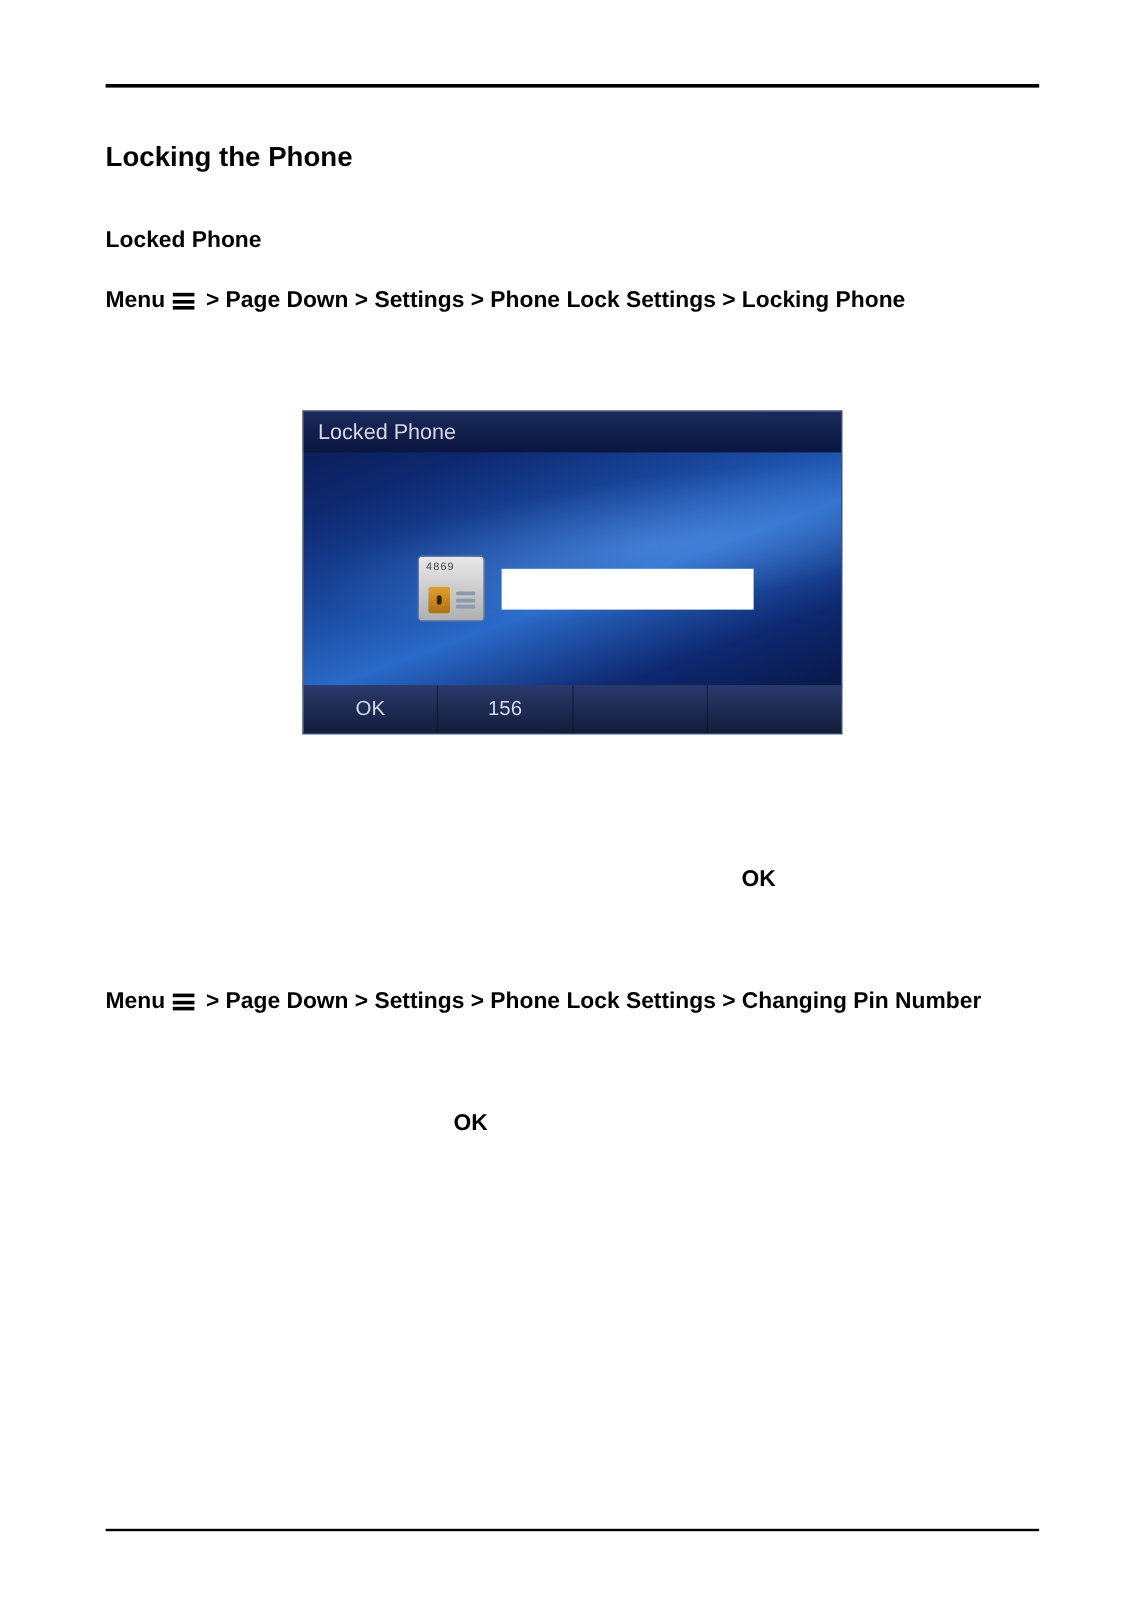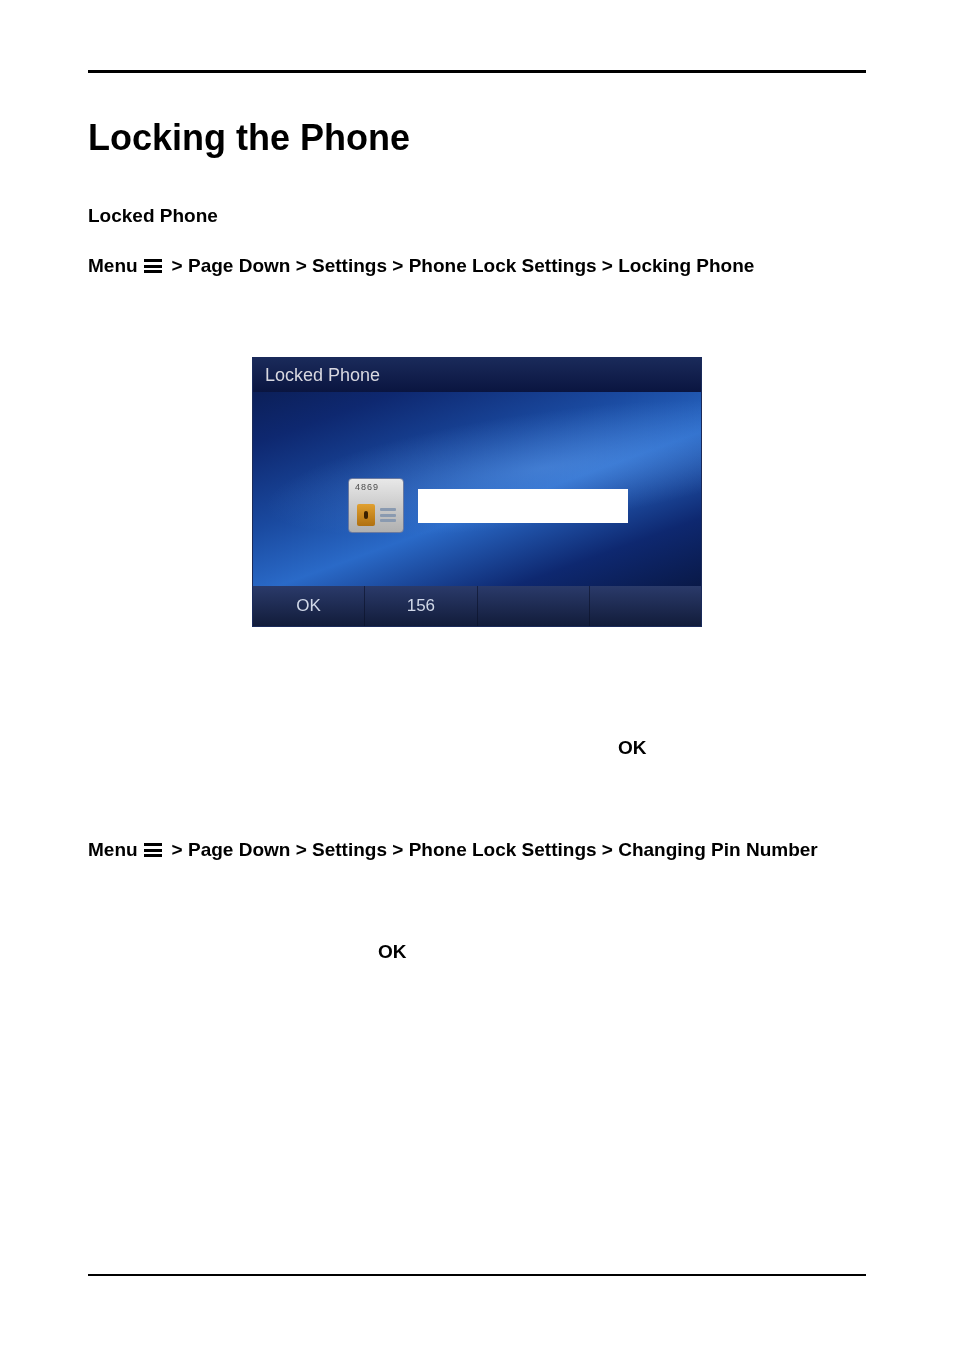--- a/index.html
+++ b/index.html
@@ -19,21 +19,21 @@
     margin-bottom: 44px;
   }
   .rule-bottom {
     position: absolute;
     left: 88px;
     right: 88px;
     bottom: 74px;
     border-top: 2px solid #000;
   }
   .h1 {
-    font-size: 36px;
+    font-size: 23px;
     font-weight: bold;
     margin-bottom: 46px;
   }
   .h2 {
     font-size: 19px;
     font-weight: bold;
     margin-bottom: 28px;
   }
   .path-line {
     font-size: 19px;

